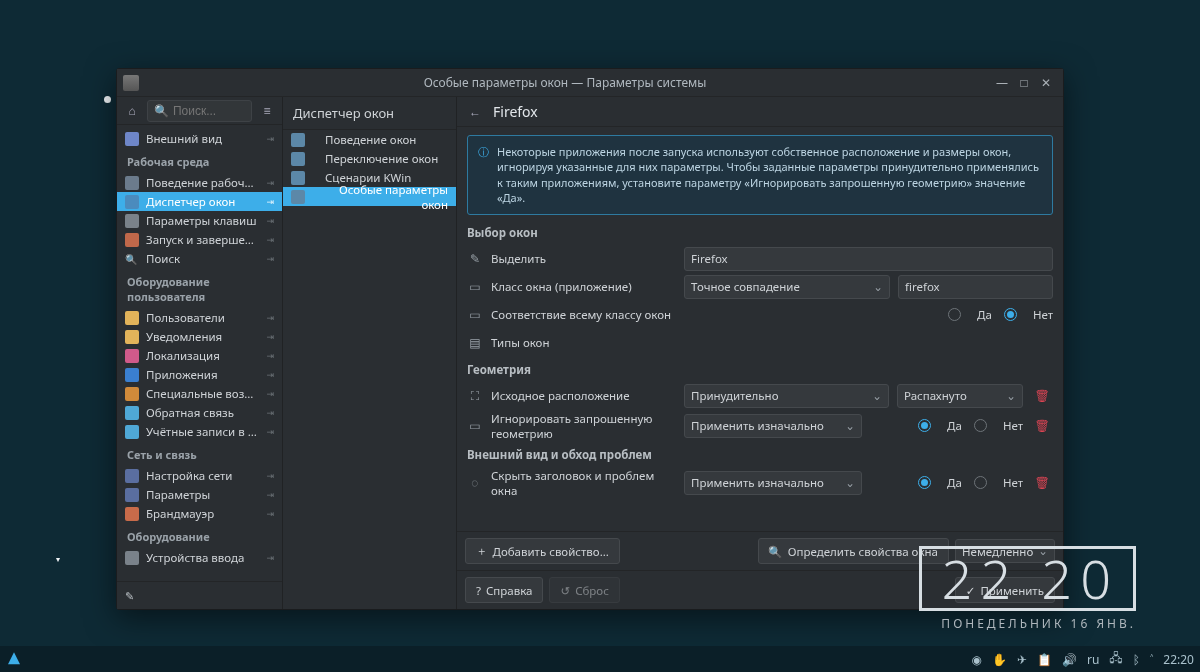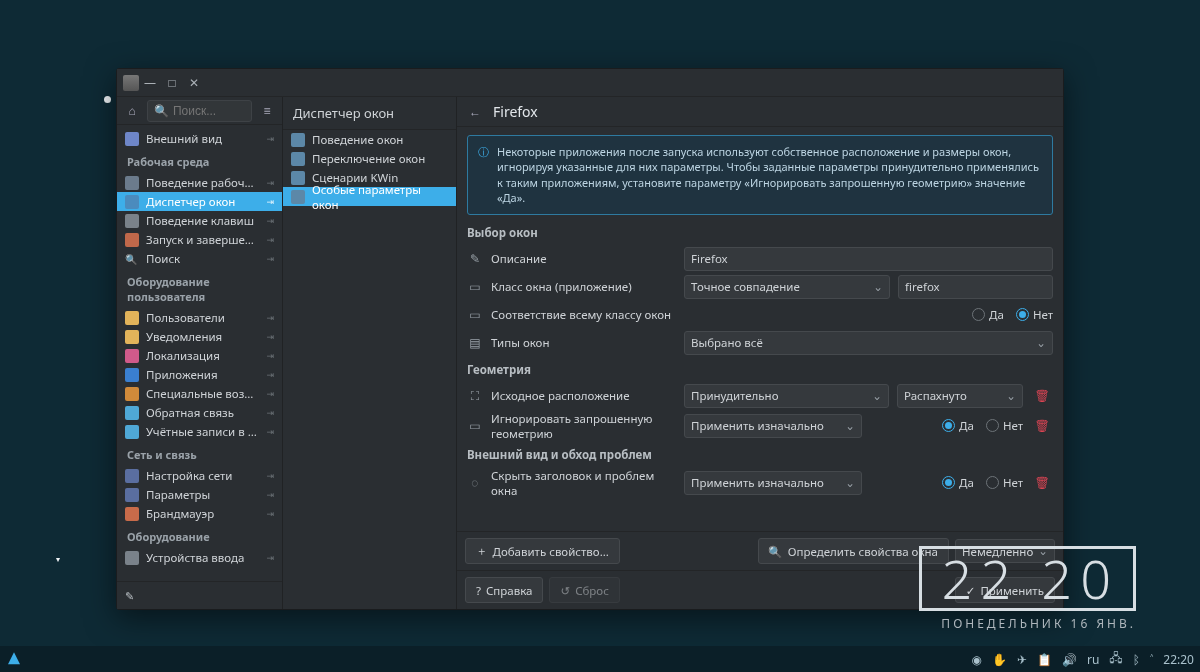--- a/index.html
+++ b/index.html
@@ -44,42 +44,42 @@
 .cat-header { padding:6px 10px 4px; color:#9aa2a9; font-weight:bold; font-size:11px;}
 .cat-item { display:flex;align-items:center;height:19px;padding:0 8px;gap:7px;cursor:pointer;position:relative;}
 .cat-item .ico{ width:14px;height:14px;border-radius:2px;flex:none;display:flex;align-items:center;justify-content:center;font-size:10px;}
 .cat-item .lbl{ flex:1;white-space:nowrap;overflow:hidden;text-overflow:ellipsis;font-size:11.5px;color:#cfd3d7;}
 .cat-item .arr{ color:#6a7075;font-size:9px;}
 .cat-item.active{ background:#3daee9;color:#fff;}
 .cat-item.active .lbl{color:#fff;}
 .cat-item.active .arr{color:#dff3fd;}
 .bottom-hint{ border-top:1px solid #232527;padding:6px 8px;display:flex;align-items:center;gap:6px;color:#b8bec3;font-size:11px;}
 .col2-title{ padding:7px 10px;color:#cfd3d7;font-size:13px;border-bottom:1px solid #232527;}
-.sub-item{ display:flex;align-items:center;height:19px;padding:0 8px;gap:7px;cursor:pointer;}
+.sub-item{ display:flex;align-items:center;height:19px;padding:0 8px;gap:20px;cursor:pointer;}
 .sub-item .ico{width:14px;height:14px;border-radius:2px;background:#5c88a8;flex:none;}
 .sub-item .lbl{font-size:11.5px;color:#cfd3d7;}
 .sub-item.active{background:#3daee9;}
-.sub-item.active .lbl{color:#fff;}
+.sub-item.active .lbl{color:#fff;text-align:right;}
 .col3-header{display:flex;align-items:center;height:30px;padding:0 8px;gap:8px;border-bottom:1px solid #232527;}
 .back-btn{width:20px;height:20px;display:flex;align-items:center;justify-content:center;cursor:pointer;color:#aab;}
 .col3-header .crumb{font-size:14px;color:#e2e6ea;}
 .col3-body{flex:1;overflow-y:auto;padding:8px 10px;}
 .info-box{border:1px solid #2e7aa0;background:#1f3340;border-radius:3px;padding:8px 10px;display:flex;gap:8px;font-size:11px;line-height:1.4;color:#bcd4e2;margin-bottom:10px;}
 .info-box .ii{color:#3daee9;flex:none;}
 .section-hdr{color:#b8bec3;font-weight:bold;font-size:11.5px;margin:6px 0 6px;}
 .form-row{display:flex;align-items:center;min-height:26px;gap:8px;margin-bottom:2px;}
 .form-row .row-ico{width:16px;height:16px;flex:none;display:flex;align-items:center;justify-content:center;color:#9aa2a9;}
 .form-row .row-lbl{width:185px;font-size:11.5px;color:#cfd3d7;}
 .txt-input,.sel{height:24px;background:#35393d;border:1px solid #45494d;border-radius:3px;padding:0 6px;color:#cfd3d7;font-size:11.5px;display:flex;align-items:center;}
 .txt-input{flex:1;}
 .sel{position:relative;padding-right:28px;cursor:pointer;}
 .sel::after{content:"⌄";position:absolute;right:6px;top:3px;color:#9aa2a9;}
 .sel.grow{flex:1;}
 .radio-grp{display:flex;align-items:center;gap:12px;}
-.radio{display:flex;align-items:center;gap:4px;font-size:11.5px;color:#cfd3d7;cursor:pointer;}
+.radio{display:flex;align-items:center;gap:16px;font-size:11.5px;color:#cfd3d7;cursor:pointer;}
 .radio .dot{width:13px;height:13px;border:1px solid #6d7378;border-radius:50%;display:flex;align-items:center;justify-content:center;}
 .radio.checked .dot{border-color:#3daee9;}
 .radio.checked .dot::after{content:"";width:7px;height:7px;background:#3daee9;border-radius:50%;}
 .del-btn{width:22px;height:22px;display:flex;align-items:center;justify-content:center;color:#da4453;cursor:pointer;border-radius:3px;}
 .col3-footer{border-top:1px solid #232527;padding:6px 8px;display:flex;align-items:center;gap:6px;}
 .btn{height:26px;padding:0 10px;background:#35393d;border:1px solid #45494d;border-radius:3px;display:flex;align-items:center;gap:5px;color:#cfd3d7;font-size:11.5px;cursor:pointer;}
 .btn.ghost{opacity:0.5;cursor:default;}
 .spacer{flex:1;}
 .spin{width:100px;}
 
@@ -99,20 +99,21 @@
 </style>
 </head>
 <body>
 
 <div class="dot-ind"></div>
 <div class="tiny-caret">▾</div>
 
 <div class="window">
   <div class="titlebar">
     <div class="app-icon"></div>
+    <div class="title">Особые параметры окон — Параметры системы</div>
     <div class="tb-btn">—</div>
     <div class="tb-btn">□</div>
     <div class="tb-btn">✕</div>
   </div>
   <div class="body">
 
     <div class="col1">
       <div class="topbar">
         <div class="home-btn">⌂</div>
         <div class="search">
@@ -133,21 +134,21 @@
         <span class="lbl">Поведение рабочей среды</span>
         <span class="arr">⇥</span>
       </div>
           <div class="cat-item active">
         <span class="ico" style="background:#4b8bbd;color:#9aa2a9"></span>
         <span class="lbl">Диспетчер окон</span>
         <span class="arr">⇥</span>
       </div>
           <div class="cat-item">
         <span class="ico" style="background:#7a828a;color:#9aa2a9"></span>
-        <span class="lbl">Поведение клавиш</span>
+        <span class="lbl">Параметры клавиш</span>
         <span class="arr">⇥</span>
       </div>
           <div class="cat-item">
         <span class="ico" style="background:#c0684a;color:#9aa2a9"></span>
         <span class="lbl">Запуск и завершение</span>
         <span class="arr">⇥</span>
       </div>
           <div class="cat-item">
         <span class="ico" style="background:transparent;color:#9aa2a9">🔍</span>
         <span class="lbl">Поиск</span>
@@ -246,21 +247,21 @@
       </div>
       <div class="col3-body">
         <div class="info-box">
           <div class="ii">ⓘ</div>
           <div>Некоторые приложения после запуска используют собственное расположение и размеры окон, игнорируя указанные для них параметры. Чтобы заданные параметры принудительно применялись к таким приложениям, установите параметру «Игнорировать запрошенную геометрию» значение «Да».</div>
         </div>
 
         <div class="section-hdr">Выбор окон</div>
         <div class="form-row">
           <div class="row-ico">✎</div>
-          <div class="row-lbl">Описание</div>
+          <div class="row-lbl">Выделить</div>
           <div class="txt-input">Firefox</div>
         </div>
         <div class="form-row">
           <div class="row-ico">▭</div>
           <div class="row-lbl">Класс окна (приложение)</div>
           <div class="sel grow">Точное совпадение</div>
           <div class="txt-input" style="flex:0 0 155px">firefox</div>
         </div>
         <div class="form-row">
           <div class="row-ico">▭</div>
@@ -273,21 +274,20 @@
               </div>
             <div class="radio checked">
                 <span class="dot"></span>
                 <span>Нет</span>
               </div>
           </div>
         </div>
         <div class="form-row">
           <div class="row-ico">▤</div>
           <div class="row-lbl">Типы окон</div>
-          <div class="sel grow">Выбрано всё</div>
         </div>
 
         <div class="section-hdr">Геометрия</div>
         <div class="form-row">
           <div class="row-ico">⛶</div>
           <div class="row-lbl">Исходное расположение</div>
           <div class="sel" style="width:205px">Принудительно</div>
           <div class="sel grow">Распахнуто</div>
           <div class="del-btn">🗑</div>
         </div>

